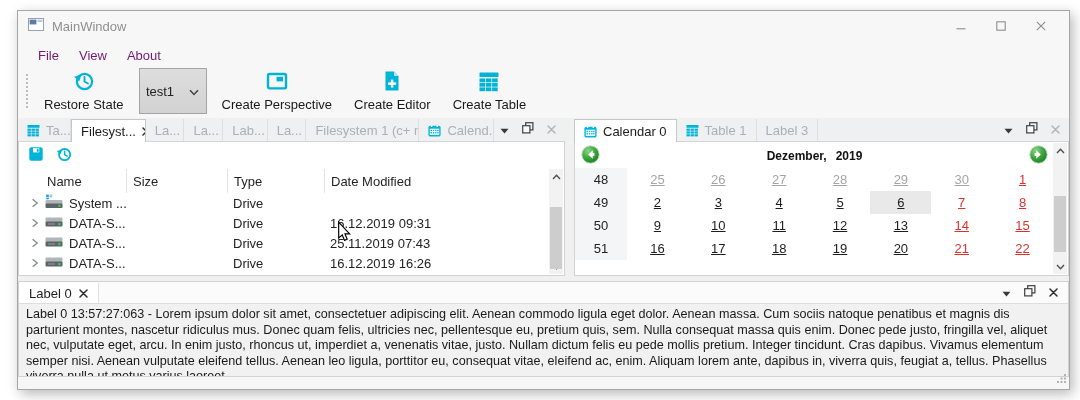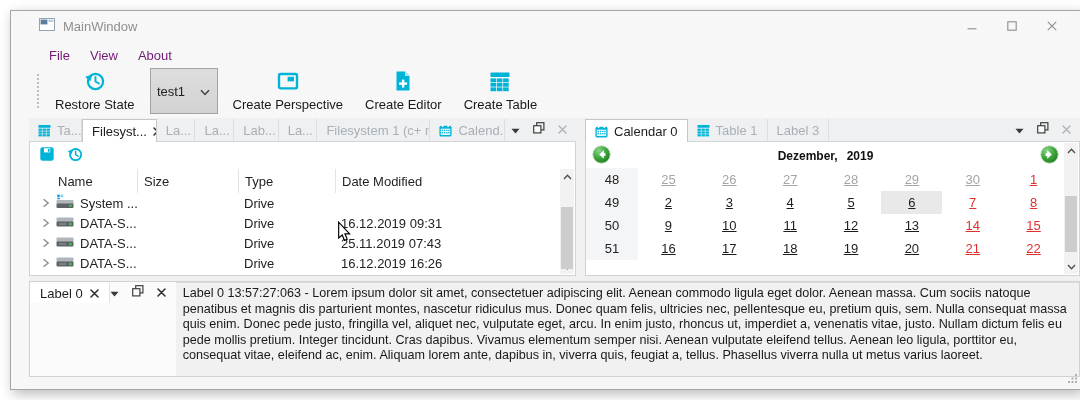--- a/index.html
+++ b/index.html
@@ -1,18 +1,18 @@
 <!DOCTYPE html>
 <html><head>
 <meta charset="utf-8">
 <style>
   html,body{margin:0;padding:0;width:1080px;height:400px;background:#ffffff;overflow:hidden;
     font-family:"Liberation Sans",sans-serif;-webkit-font-smoothing:antialiased;}
-  .window{position:absolute;left:10px;top:10px;width:1051px;height:378px;background:#f7f7f7;
-    border:1px solid #a6a6a6;box-shadow:3px 4px 12px rgba(0,0,0,.28);display:flex;flex-direction:column;font-size:13px;color:#222;padding-left:18px;}
+  .window{position:absolute;left:17px;top:10px;width:1051px;height:378px;background:#f7f7f7;
+    border:1px solid #a6a6a6;box-shadow:3px 4px 12px rgba(0,0,0,.28);display:flex;flex-direction:column;font-size:13px;color:#222;}
   
   .titlebar{height:30px;display:flex;align-items:center;padding:0 8px 0 10px;flex:none;}
   .title{color:#8f8f8f;margin-left:8px;}
   .win-controls{margin-left:auto;display:flex;align-items:center;}
   .win-btn{width:40px;height:26px;display:flex;align-items:center;justify-content:center;}
   
   .menubar{height:25px;display:flex;align-items:flex-end;padding-left:10px;color:#701a75;flex:none;}
   .menu-item{padding:3px 10px;}
   
   .toolbar{height:48px;display:flex;align-items:stretch;padding:1px 4px 3px 6px;flex:none;}
@@ -62,21 +62,21 @@
   .dh{flex:1;text-align:center;color:#2b2b2b;}
   .dh.wkend{color:#d84b4b;}
   .cal-week{height:23px;display:flex;align-items:center;}
   .wk{width:52px;flex:none;background:#f4f5f6;color:#222;text-align:center;align-self:stretch;display:flex;align-items:center;justify-content:center;}
   .dcell{flex:1;align-self:stretch;display:flex;align-items:center;justify-content:center;color:#1d1d1d;text-decoration:underline;}
   .dcell.prev{color:#a5a5a5;}
   .dcell.weekend{color:#df3030;}
   .dcell.selected{background:#e9e9e9;}
   
   .hsplit{height:5px;background:#f0f0f0;flex:none;}
-  .bottom-panel{height:96px;display:flex;flex-direction:row;background:#fbfbfb;border:1px solid #d2d2d2;margin:0;flex:none;box-sizing:border-box;}
+  .bottom-panel{height:96px;display:flex;flex-direction:column;background:#fbfbfb;border:1px solid #d2d2d2;margin:0;flex:none;box-sizing:border-box;}
   .bp-titlebar{height:21px;display:flex;align-items:flex-end;background:#fbfbfb;flex:none;}
   .bp-tab{height:20px;display:flex;align-items:center;gap:7px;padding:0 10px;color:#1c1c1c;background:#ffffff;
     border-right:1px solid #e0e0e0;}
   .bp-controls{margin-left:auto;display:flex;align-items:center;gap:13px;padding:0 10px 3px 0;}
   .bp-content{flex:1;background:#f1f1f1;border-top:1px solid #dddddd;padding:3px 7px;font-size:12.6px;line-height:15.6px;color:#191919;overflow:hidden;}
   
   .statusbar{flex:1;background:#f6f6f6;position:relative;}
   .grip{position:absolute;right:2px;bottom:2px;}
   .cursor{position:absolute;left:337px;top:221px;z-index:50;pointer-events:none;}
 </style>

